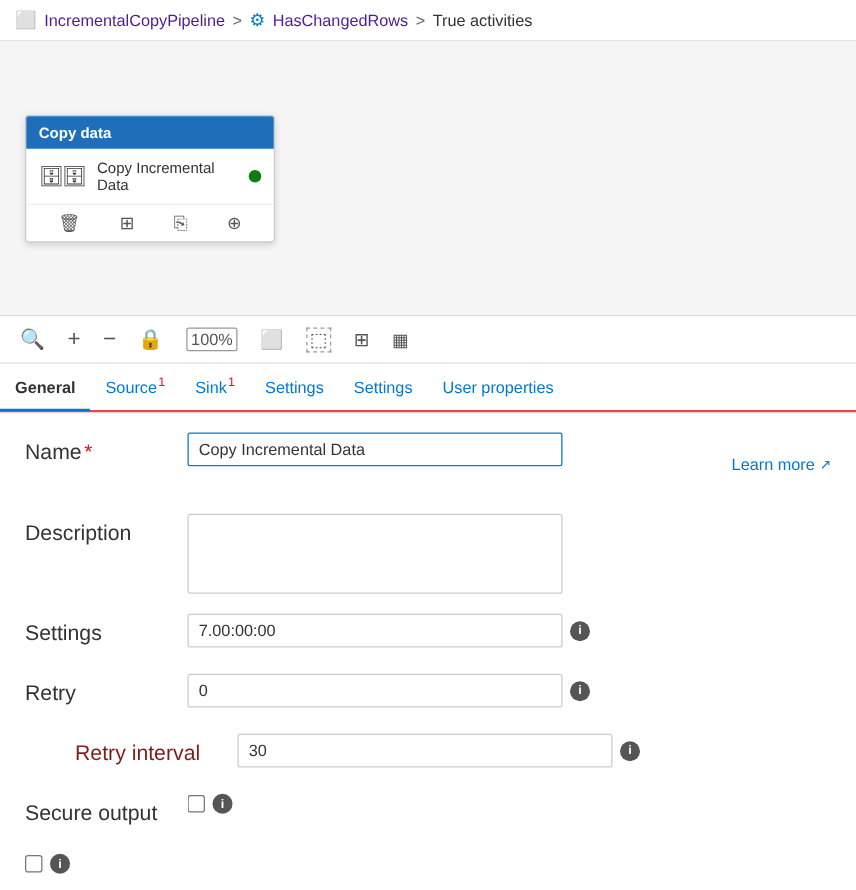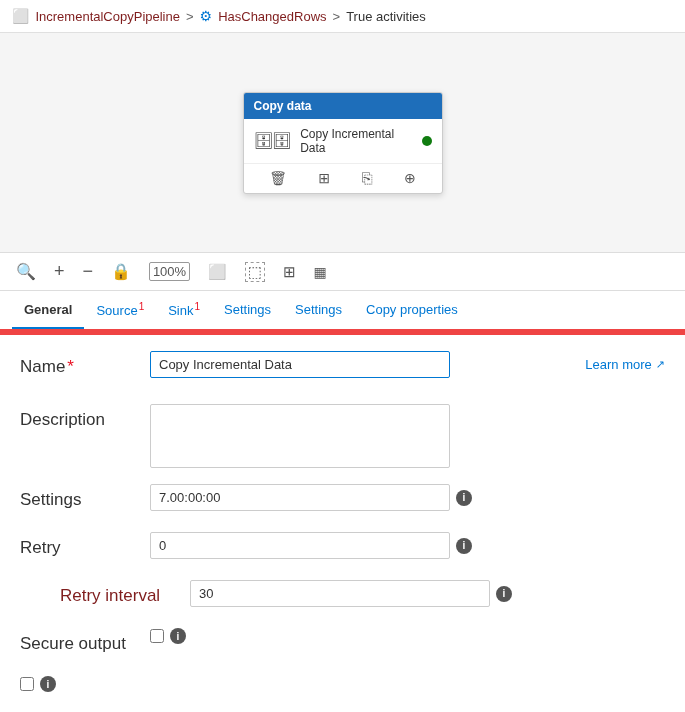--- a/index.html
+++ b/index.html
@@ -19,36 +19,35 @@
       padding: 8px 12px;
       font-size: 13px;
       color: #0078d4;
       border-bottom: 1px solid #e0e0e0;
       gap: 6px;
     }
     .breadcrumb-separator {
       color: #666;
     }
     .breadcrumb-item {
-      color: #7f1d1d;
+      color: #4c1d95;
       cursor: pointer;
     }
     .breadcrumb-item.last {
       color: #333;
       cursor: default;
     }
 
     
     .canvas-area {
       background: #f5f5f5;
       border-bottom: 1px solid #ddd;
       padding: 20px;
       display: flex;
       align-items: center;
-      justify-content: center;
       height: 220px;
     }
 
     
     .activity-node {
       background: #fff;
       border: 1px solid #ccc;
       border-radius: 3px;
       width: 200px;
       box-shadow: 0 2px 6px rgba(0,0,0,0.15);
@@ -113,22 +112,22 @@
       color: #555;
       padding: 2px 4px;
       display: flex;
       align-items: center;
     }
 
     
     .tabs {
       display: flex;
       align-items: center;
-      padding: 0 12px;
-      border-bottom: 6px solid #ef4444;
+      padding: 0 0;
+      border-bottom: 2px solid #ef4444;
       background: #fff;
     }
     .tab {
       padding: 10px 12px;
       font-size: 13px;
       cursor: pointer;
       color: #0078d4;
       position: relative;
       border-bottom: 2px solid transparent;
       margin-bottom: -1px;
@@ -252,20 +251,21 @@
       flex-shrink: 0;
     }
     .name-row .form-control-wrap {
       flex: 1;
     }
     .name-row .learn-more-container {
       width: 120px;
       display: flex;
       justify-content: flex-end;
       padding-top: 6px;
+      margin-top: 12px;
     }
   </style>
 </head>
 <body>
 
 <div class="breadcrumb">
   <span style="font-size:14px;">⬜</span>
   <span class="breadcrumb-item">IncrementalCopyPipeline</span>
   <span class="breadcrumb-separator">&gt;</span>
   <span style="font-size:14px;">⚙</span>
@@ -334,21 +334,21 @@
   <div class="tab">
     <span>Sink</span><span class="tab-badge">1</span>
   </div>
   <div class="tab">
     <span>Settings</span>
   </div>
   <div class="tab">
     <span>Settings</span>
   </div>
   <div class="tab">
-    <span>Copy properties</span>
+    <span>User properties</span>
   </div>
 </div>
 
 <div class="form-area">
 
   <div class="name-row">
     <div class="form-label">
       <span>Name</span><span class="required">*</span>
     </div>
     <div class="form-control-wrap">

